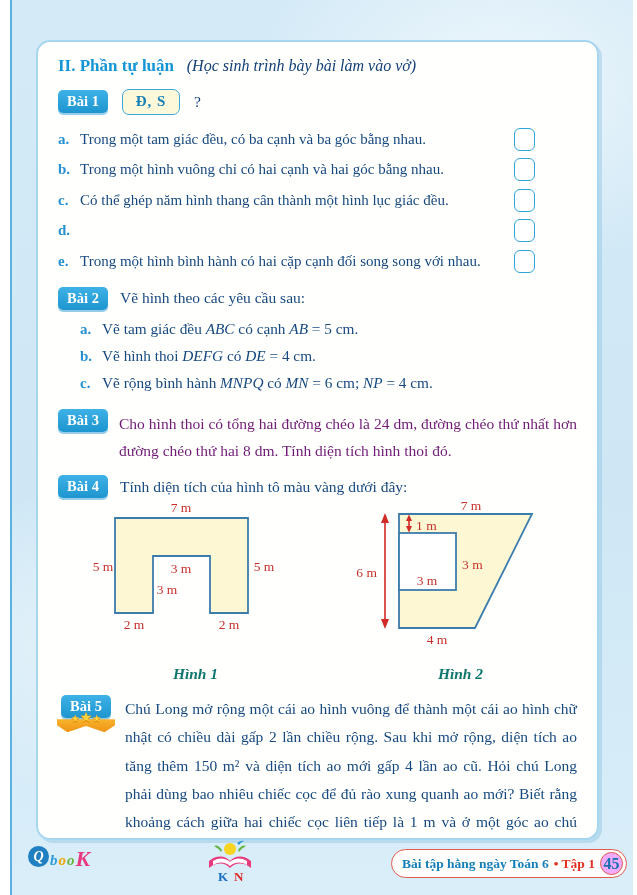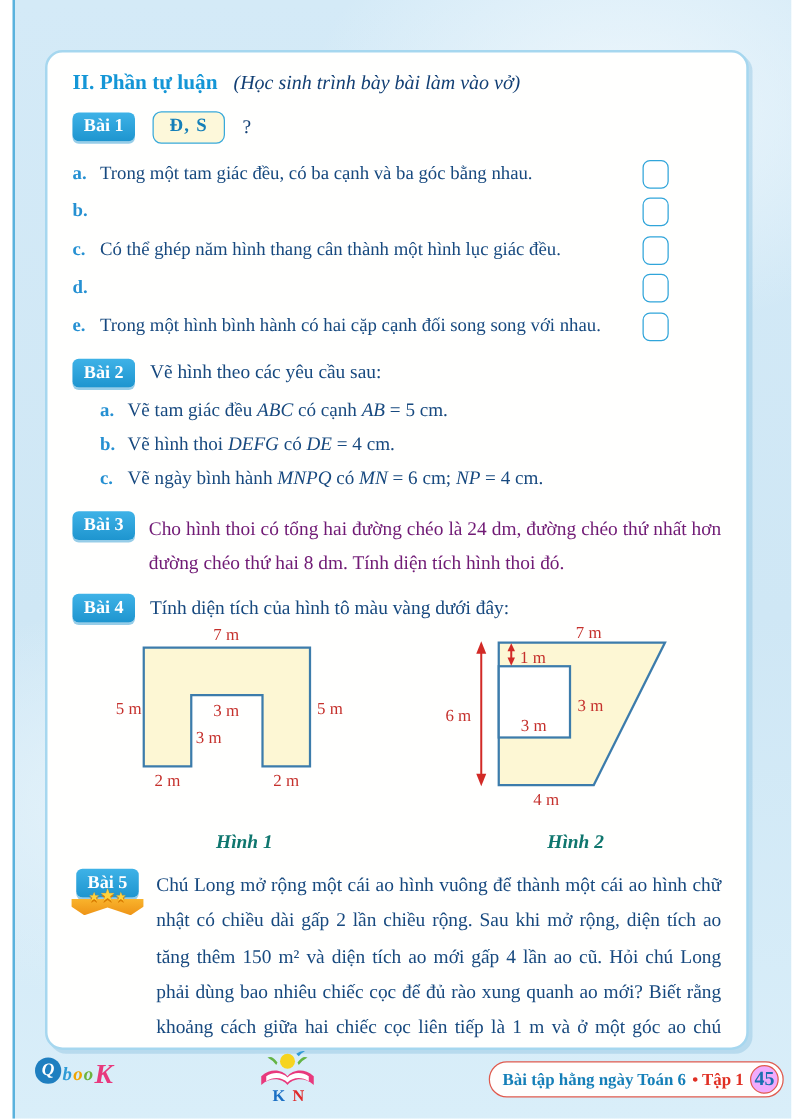--- a/index.html
+++ b/index.html
@@ -124,20 +124,21 @@
   </div>
 
   <div class="st-list">
     <div class="st-row">
       <span class="letter l-blue">a.</span>
       <span class="st-text">Trong một tam giác đều, có ba cạnh và ba góc bằng nhau.</span>
       <span class="checkbox"></span>
     </div>
     <div class="st-row">
       <span class="letter l-blue">b.</span>
+      <span class="st-text">Trong một hình vuông chỉ có hai cạnh và hai góc bằng nhau.</span>
       <span class="checkbox"></span>
     </div>
     <div class="st-row">
       <span class="letter l-blue">c.</span>
       <span class="st-text">Có thể ghép năm hình thang cân thành một hình lục giác đều.</span>
       <span class="checkbox"></span>
     </div>
     <div class="st-row">
       <span class="letter l-blue">d.</span>
       <span class="checkbox"></span>
@@ -157,21 +158,21 @@
     <div class="sub-row">
       <span class="letter l-blue">a.</span>
       <span class="sub-text"><span>Vẽ tam giác đều </span><span class="var">ABC</span><span> có cạnh </span><span class="var">AB</span><span> = 5 cm.</span></span>
     </div>
     <div class="sub-row">
       <span class="letter l-blue">b.</span>
       <span class="sub-text"><span>Vẽ hình thoi </span><span class="var">DEFG</span><span> có </span><span class="var">DE</span><span> = 4 cm.</span></span>
     </div>
     <div class="sub-row">
       <span class="letter l-blue">c.</span>
-      <span class="sub-text"><span>Vẽ ngày bình hành </span><span class="var">MNPQ</span><span> có </span><span class="var">MN</span><span> = 6 cm; </span><span class="var">NP</span><span> = 4 cm.</span></span>
+      <span class="sub-text"><span>Vẽ rộng bình hành </span><span class="var">MNPQ</span><span> có </span><span class="var">MN</span><span> = 6 cm; </span><span class="var">NP</span><span> = 4 cm.</span></span>
     </div>
   </div>
 
   <div class="ex-row">
     <span class="badge">Bài 3</span>
     <div class="ex-par">Cho hình thoi có tổng hai đường chéo là 24 dm, đường chéo thứ nhất hơn đường chéo thứ hai 8 dm. Tính diện tích hình thoi đó.</div>
   </div>
 
   <div class="ex-head mt8">
     <span class="badge">Bài 4</span>

